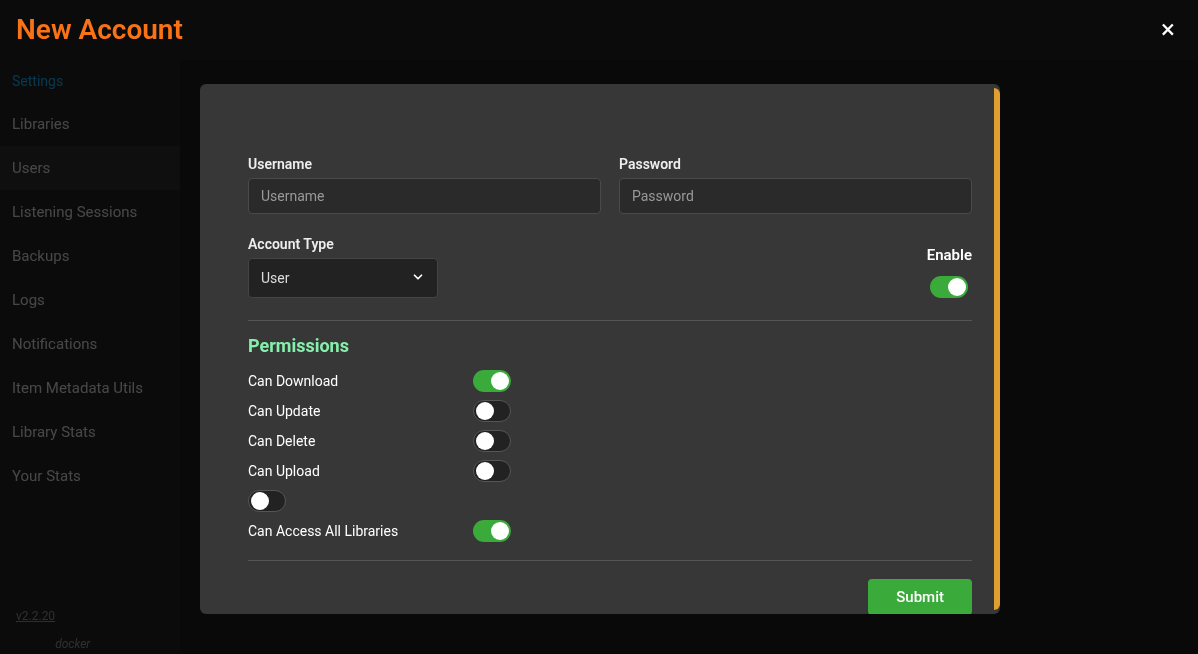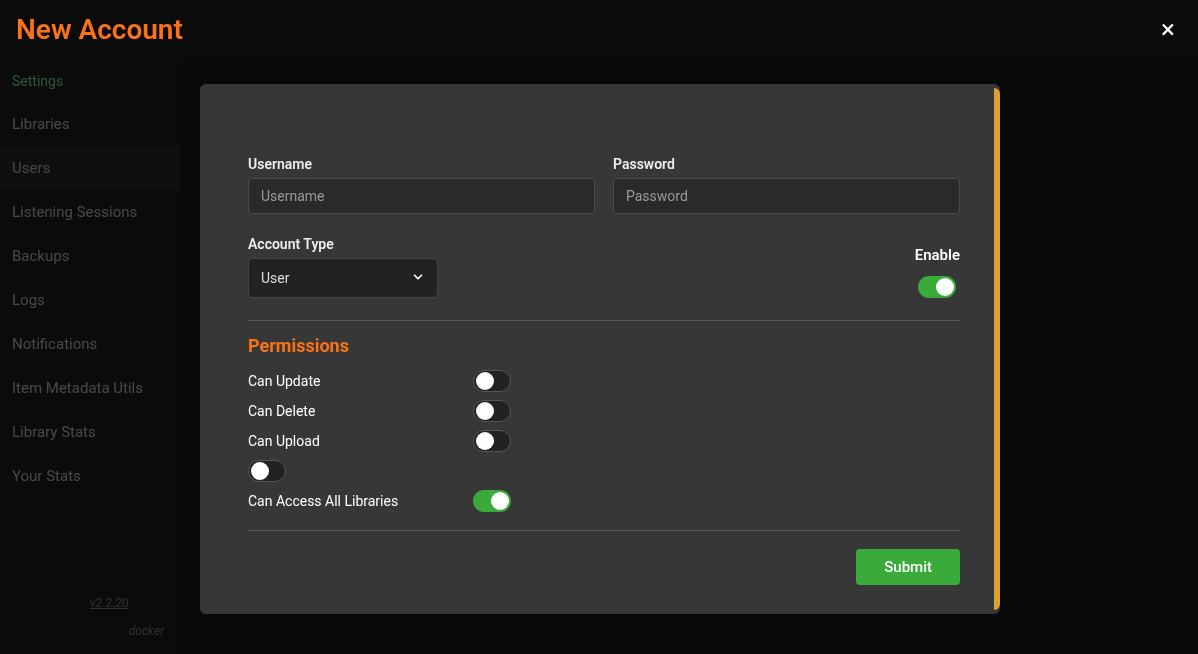--- a/index.html
+++ b/index.html
@@ -13,25 +13,25 @@
   }
 
   
   .sidebar {
     position: absolute; left: 0; top: 60px; bottom: 0; width: 180px;
     background: #222; display: flex; flex-direction: column;
   }
   .sidebar-item {
     padding: 13px 12px; font-size: 15px; color: #ccc; cursor: pointer;
   }
-  .sidebar-item.settings { color: #86efac; font-size: 14px; }
+  .sidebar-item.settings { color: #0ea5e9; font-size: 14px; }
   .sidebar-item.active { background: #2d2d2d; }
   .sidebar-footer {
-    margin-top: auto; display: flex; justify-content: flex-end;
-    padding: 10px 16px 16px 16px; font-size: 12px; color: #888;
+    margin-top: auto; display: flex; justify-content: flex-start;
+    padding: 10px 16px 3px 16px; font-size: 12px; color: #888;
   }
   .sidebar-footer .version { text-decoration: underline; }
   .sidebar-footer .docker { font-style: italic; margin-top: 28px; }
 
   
   .shade {
     position: absolute; inset: 0; background: rgba(0,0,0,0.65);
   }
 
   
@@ -47,21 +47,21 @@
   }
 
   
   .modal {
     position: absolute; left: 200px; top: 84px; width: 800px; height: 530px;
     background: #373737; border-radius: 6px; 
     padding: 0; overflow: hidden;
   }
   .modal-inner {
     position: absolute; inset: 0; overflow: hidden;
-    padding: 72px 40px 24px 48px;
+    padding: 72px 28px 24px 48px;
   }
   .scrollbar-accent {
     position: absolute; right: 0; top: 4px; bottom: 4px; width: 6px;
     background: #e0a030; border-radius: 0 6px 6px 0;
   }
 
   
   .row { display: flex; gap: 18px; }
   .col { display: flex; flex-direction: column; }
   .col.half { flex: 1; }
@@ -93,21 +93,21 @@
     position: absolute; width: 18px; height: 18px; border-radius: 50%;
     background: #fff; top: 2px; transition: left .1s;
   }
   .toggle.on { background: #3aaa3a; }
   .toggle.on .knob { left: 18px; }
   .toggle.off { background: #222; border: 1px solid #555; }
   .toggle.off .knob { left: 2px; top: 1px; }
 
   .divider { height: 1px; background: #555; margin: 22px 0 14px 0; }
 
-  .section-title { font-size: 18px; font-weight: 700; color: #f97316; margin-bottom: 10px; }
+  .section-title { font-size: 18px; font-weight: 700; color: #86efac; margin-bottom: 10px; }
 
   .perm-row { display: flex; align-items: center; height: 30px; }
   .perm-label { font-size: 14px; color: #fff; width: 225px; }
 
   .divider2 { height: 1px; background: #555; margin: 14px 0 18px 0; }
 
   .submit-row { display: flex; justify-content: flex-end; }
   .submit-btn {
     background: #3aaa3a; color: #fff; border: none; border-radius: 4px;
     height: 36px; padding: 0 28px; font-size: 15px; font-weight: 500; cursor: pointer;
@@ -179,20 +179,26 @@
             </div>
         </div>
       </div>
 
       <div class="divider"></div>
 
       <div class="section-title">Permissions</div>
 
       <div id="perm-list">
           <div class="perm-row">
+            <div class="perm-label">Can Download</div>
+            <div class="toggle on">
+              <div class="knob"></div>
+            </div>
+          </div>
+          <div class="perm-row">
             <div class="perm-label">Can Update</div>
             <div class="toggle off">
               <div class="knob"></div>
             </div>
           </div>
           <div class="perm-row">
             <div class="perm-label">Can Delete</div>
             <div class="toggle off">
               <div class="knob"></div>
             </div>

